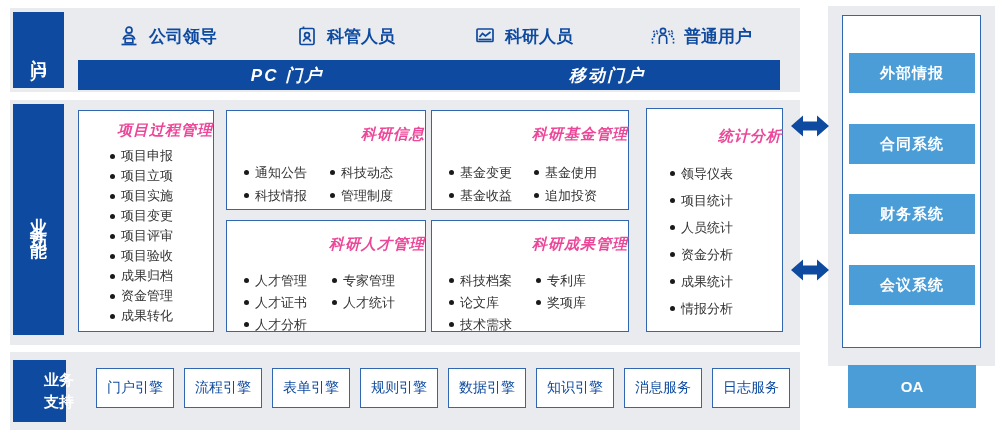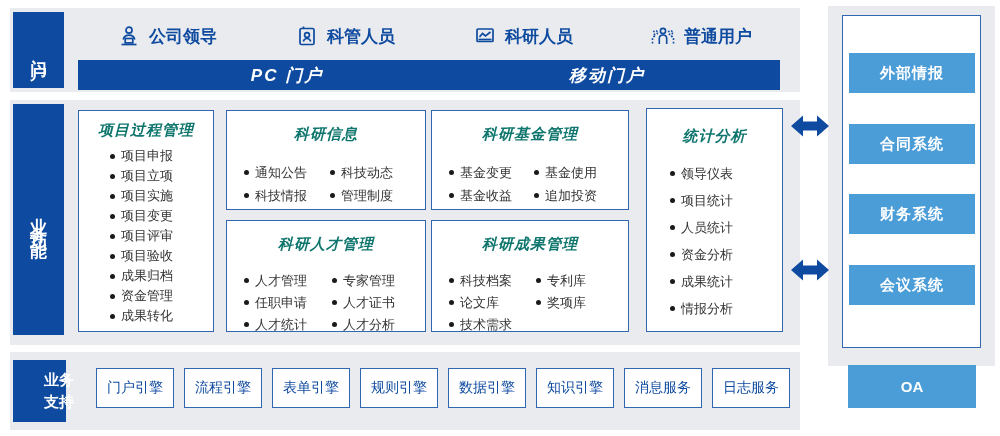--- a/index.html
+++ b/index.html
@@ -26,21 +26,21 @@
                color:#0e4a9f; font-weight:bold; font-size:17px; }
   .user-item svg { display:block; }
 
   .portal-bar { position:absolute; top:52px; height:30px; background:#0e4a9f; color:#fff;
                 font-weight:bold; font-style:italic; font-size:17px;
                 display:flex; align-items:center; justify-content:center; letter-spacing:2px; }
   .bar-pc     { left:68px;  width:418px; }
   .bar-mobile { left:424px; width:346px; }
 
   .bbox { position:absolute; background:#fff; border:1px solid #3166b0; }
-  .bbox-title { text-align:center; color:#0f766e; font-weight:bold; font-style:italic;
+  .bbox-title { text-align:right; color:#ec4899; font-weight:bold; font-style:italic;
                 font-size:15px; letter-spacing:1px; }
   .box-project     { left:68px;  top:10px;  width:136px; height:222px; }
   .box-info        { left:216px; top:10px;  width:200px; height:100px; }
   .box-talent      { left:216px; top:120px; width:200px; height:112px; }
   .box-fund        { left:421px; top:10px;  width:198px; height:100px;font-family:Liberation Serif, serif; }
   .box-achievement { left:421px; top:120px; width:198px; height:112px; }
   .box-stats       { left:636px; top:8px;   width:137px; height:224px; }
 
   ul.items { list-style:none; }
   ul.items li { position:relative; color:#333; font-size:13px; padding-left:12px; white-space:nowrap; }
@@ -160,21 +160,20 @@
         <li>科技情报</li>
         <li>管理制度</li>
       </ul>
     </div>
 
     <div class="bbox box-talent">
       <div class="bbox-title">科研人才管理</div>
       <ul class="items">
         <li>人才管理</li>
         <li>专家管理</li>
-        <li>任职申请</li>
         <li>人才证书</li>
         <li>人才统计</li>
         <li>人才分析</li>
       </ul>
     </div>
 
     <div class="bbox box-fund">
       <div class="bbox-title">科研基金管理</div>
       <ul class="items">
         <li>基金变更</li>

